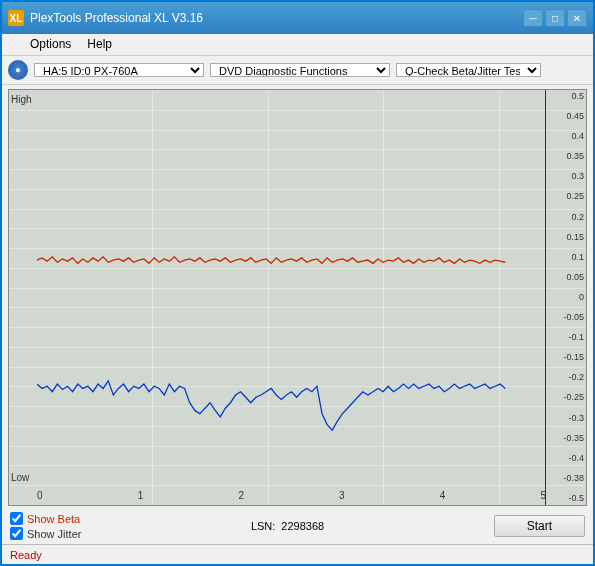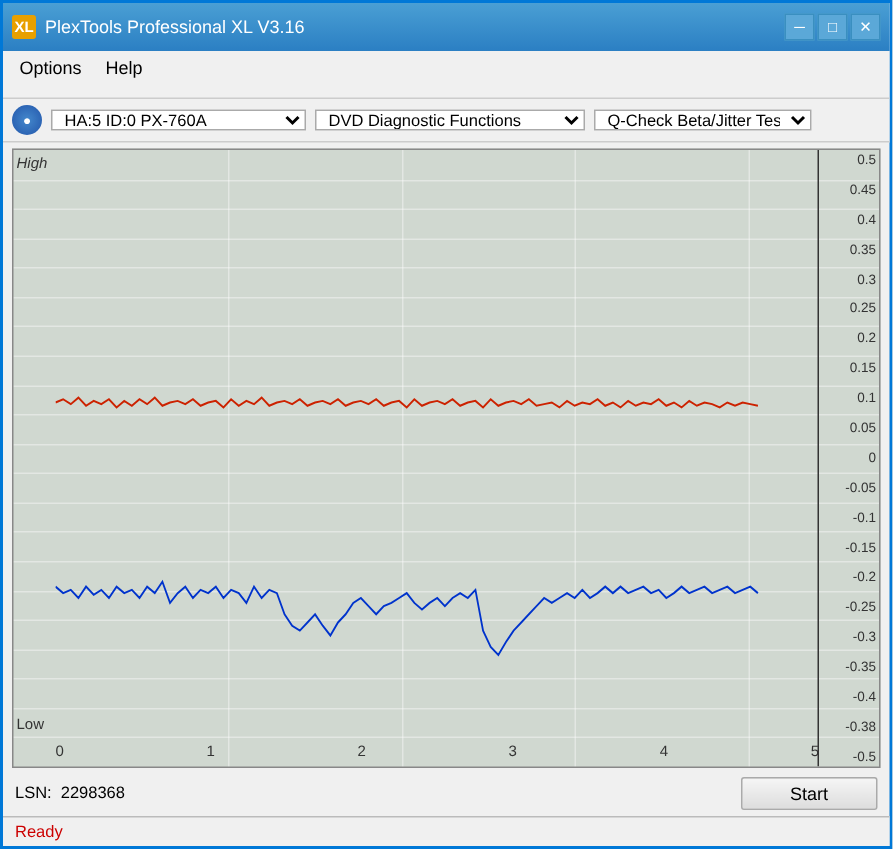--- a/index.html
+++ b/index.html
@@ -63,23 +63,23 @@
       font-size: 10px;
       cursor: pointer;
       display: flex;
       align-items: center;
       justify-content: center;
     }
     .menu-bar {
       background: #f0f0f0;
       border-bottom: 1px solid #ccc;
       display: flex;
-      padding: 2px 3px;
-      height: 32px;
-      align-items: flex-start;
+      padding: 2px 20px;
+      height: 22px;
+      align-items: flex-end;
     }
     .menu-item {
       padding: 2px 8px;
       cursor: pointer;
       font-size: 12px;
     }
     .toolbar {
       display: flex;
       align-items: center;
       padding: 4px 6px;
@@ -115,21 +115,20 @@
       margin: 4px 6px 2px 6px;
       border: 1px solid #888;
       overflow: hidden;
     }
     .y-axis-label-high {
       position: absolute;
       top: 4px;
       left: 2px;
       font-size: 10px;
       color: #333;
-      font-style: italic;
     }
     .y-axis-label-low {
       position: absolute;
       bottom: 22px;
       left: 2px;
       font-size: 10px;
       color: #333;
     }
     .y-axis-right {
       position: absolute;
@@ -396,20 +395,30 @@
       <span class="x-tick">1</span>
       <span class="x-tick">2</span>
       <span class="x-tick">3</span>
       <span class="x-tick">4</span>
       <span class="x-tick">5</span>
     </div>
   </div>
 
   <div class="bottom-panel">
     <div class="bottom-row1">
+      <div class="checks-col">
+        <div class="check-row">
+          <input type="checkbox" checked="" style="">
+          <span class="check-label beta">Show Beta</span>
+        </div>
+        <div class="check-row">
+          <input type="checkbox" checked="" style="">
+          <span class="check-label jitter">Show Jitter</span>
+        </div>
+      </div>
       <div class="lsn-info">
         <span>LSN:</span>
         <span>2298368</span>
       </div>
       <button class="start-btn">Start</button>
     </div>
   </div>
 
   <div class="status-bar">
     <span>Ready</span>

